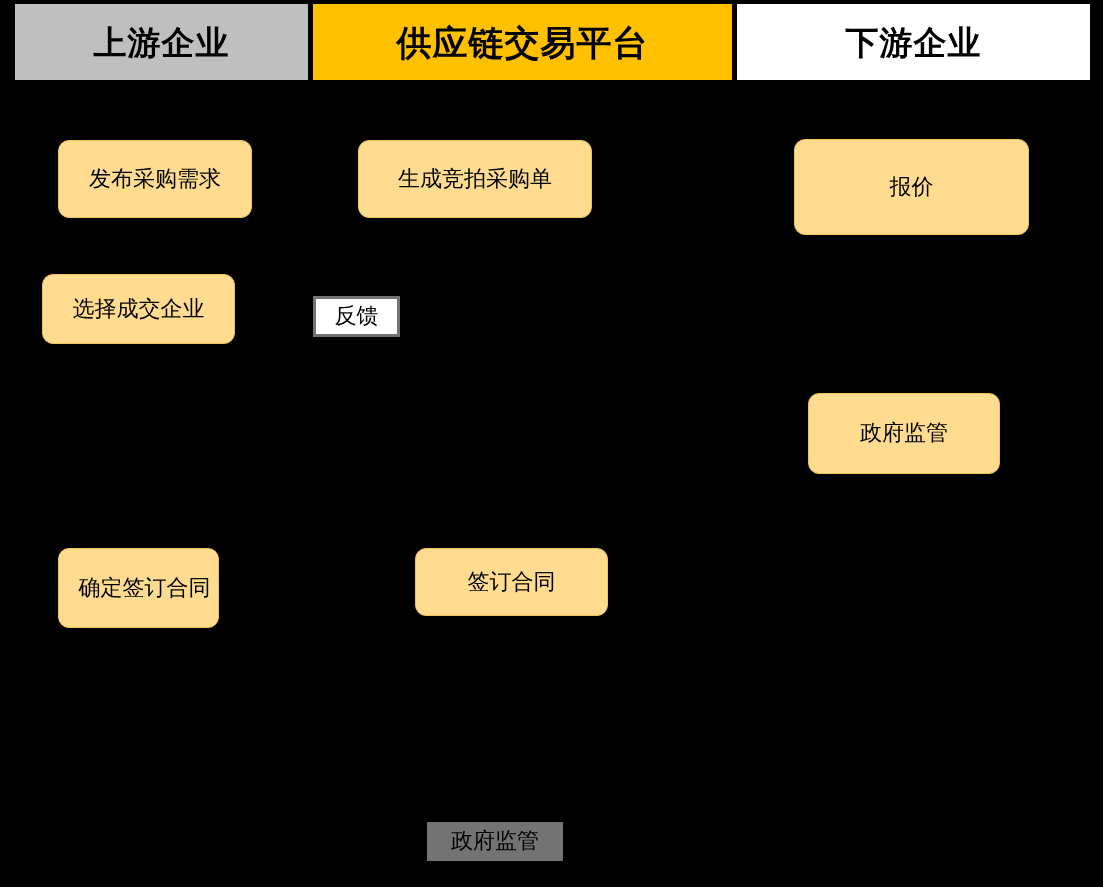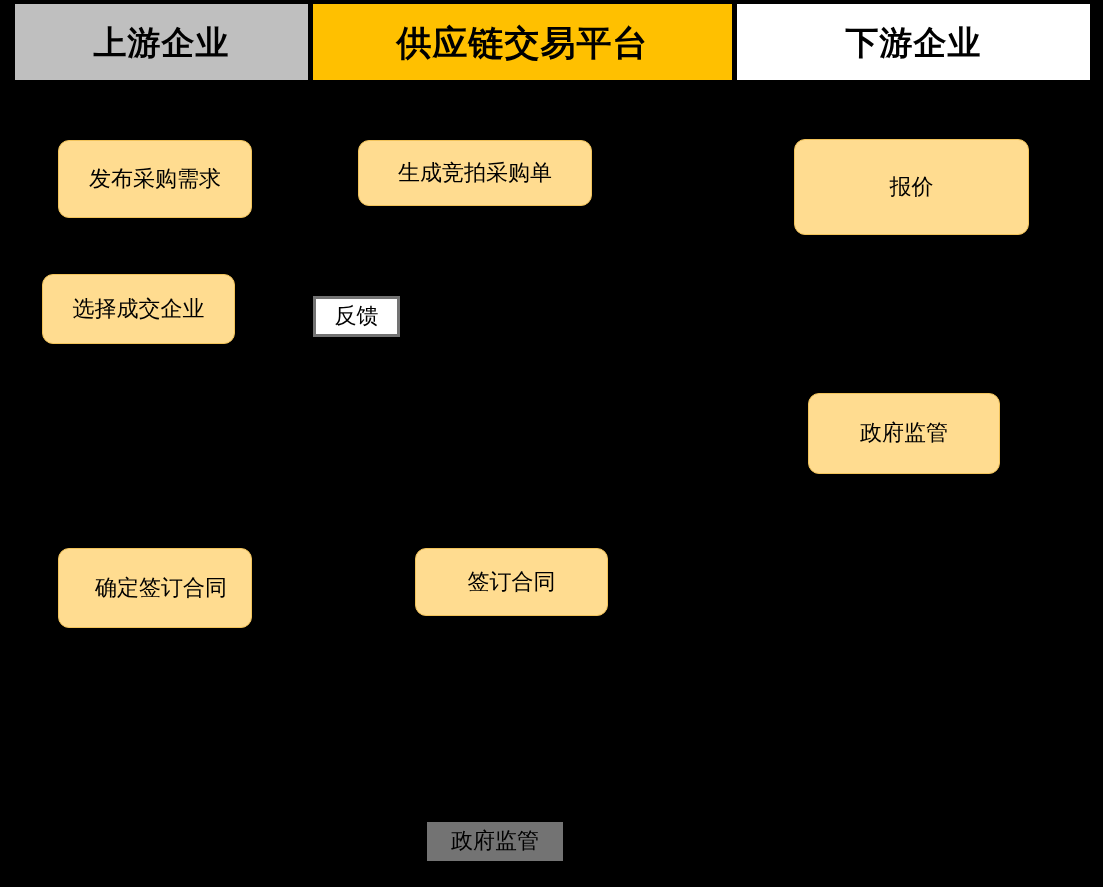--- a/index.html
+++ b/index.html
@@ -80,29 +80,29 @@
   }
   .node-bordered {
     background: #ffffff;
     border: 3px solid #737373;
     font-size: 22px;
     line-height: 1.2;
   }
 
   
   .n-purchase-demand   { left: 58px;  top: 140px; width: 194px; height: 78px; }
-  .n-generate-order    { left: 358px; top: 140px; width: 234px; height: 66px; }
+  .n-generate-order    { left: 358px; top: 140px; width: 234px; height: 78px; }
   .n-quote             { left: 794px; top: 139px; width: 235px; height: 96px; }
 
   .n-select-enterprise { left: 42px;  top: 274px; width: 193px; height: 70px; }
   .n-feedback          { left: 313px; top: 296px; width: 87px;  height: 41px; }
 
   .n-deal-notice       { left: 808px; top: 393px; width: 192px; height: 81px; }
 
-  .n-confirm-contract  { left: 58px;  top: 548px; width: 194px; height: 80px; padding-left: 12px; }
+  .n-confirm-contract  { left: 58px;  top: 548px; width: 161px; height: 80px; padding-left: 12px; }
   .n-sign-contract     { left: 415px; top: 548px; width: 193px; height: 68px; }
 
   .n-gov-supervision   { left: 427px; top: 822px; width: 136px; height: 39px; }
 </style>
 </head>
 <body>
 
 <div id="stage">
 
   <div class="lane-header lane-upstream">上游企业</div>

